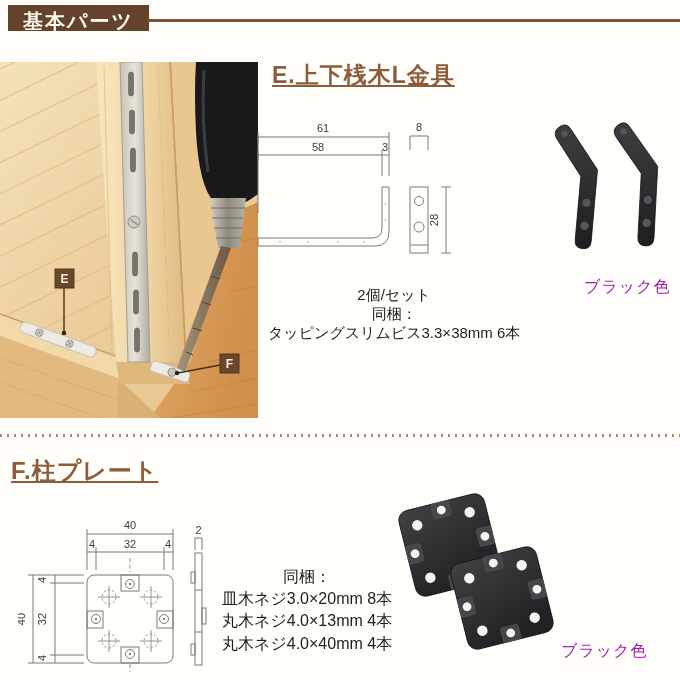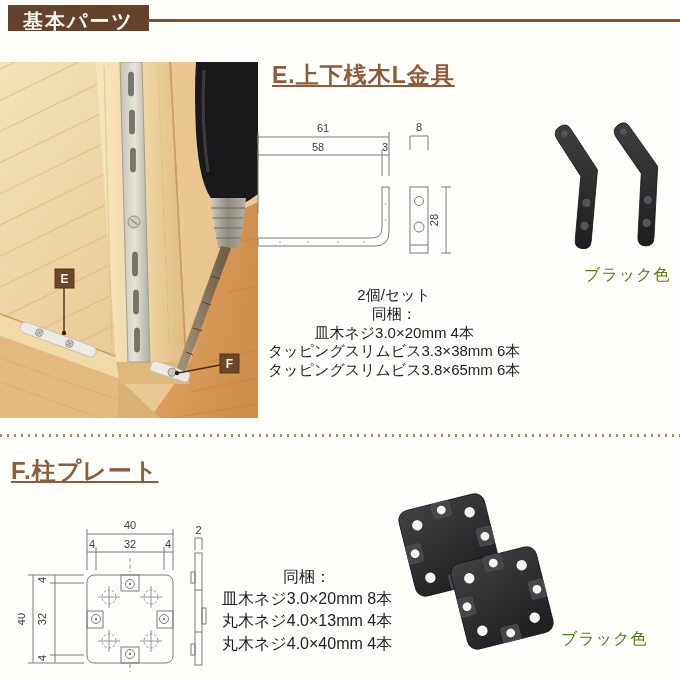--- a/index.html
+++ b/index.html
@@ -26,21 +26,21 @@
     color:#8d5c3a;font-weight:600;letter-spacing:1px;text-decoration:underline;
   }
   .e-heading{left:272px;top:60px;font-size:23px;}
   .f-heading{left:11px;top:455px;font-size:24px;}
 
   
   .specs{white-space:nowrap;text-align:center;}
   .specs-e{left:268px;top:286px;font-size:15px;line-height:18.8px;}
   .specs-f{left:222px;top:566px;font-size:16px;line-height:22.2px;}
 
-  .color-label{font-size:16px;color:#4d7c0f;letter-spacing:1px;}
+  .color-label{font-size:16px;color:#a21caf;letter-spacing:1px;margin-top:12px;}
   .color-label-e{left:584px;top:265px;}
   .color-label-f{left:561px;top:629px;}
 
   
   .divider{
     left:0;top:434px;width:680px;height:3px;
     background:repeating-linear-gradient(90deg,#a58a72 0 2px,transparent 2px 7px);
   }
 
   
@@ -261,23 +261,21 @@
           <circle cx="-28" cy="-27" r="3.2"></circle>
     </g>
   </g>
 </svg>
 </div>
 <div class="abs color-label color-label-e">ブラック色</div>
 
 <div class="abs specs specs-e">
   <div>2個/セット</div>
   <div>同梱：</div>
-  <div>皿木ネジ3.0×20mm 4本</div>
   <div>タッピングスリムビス3.3×38mm 6本</div>
-  <div>タッピングスリムビス3.8×65mm 6本</div>
 </div>
 
 <div class="abs divider"></div>
 
 <div class="abs sec-heading f-heading">F.柱プレート</div>
 
 <div class="abs" style="left:18px;top:512px;">
 <svg width="200" height="162" viewBox="0 0 200 162">
   <g stroke="#7b7b7b" stroke-width="1" fill="none">
 

